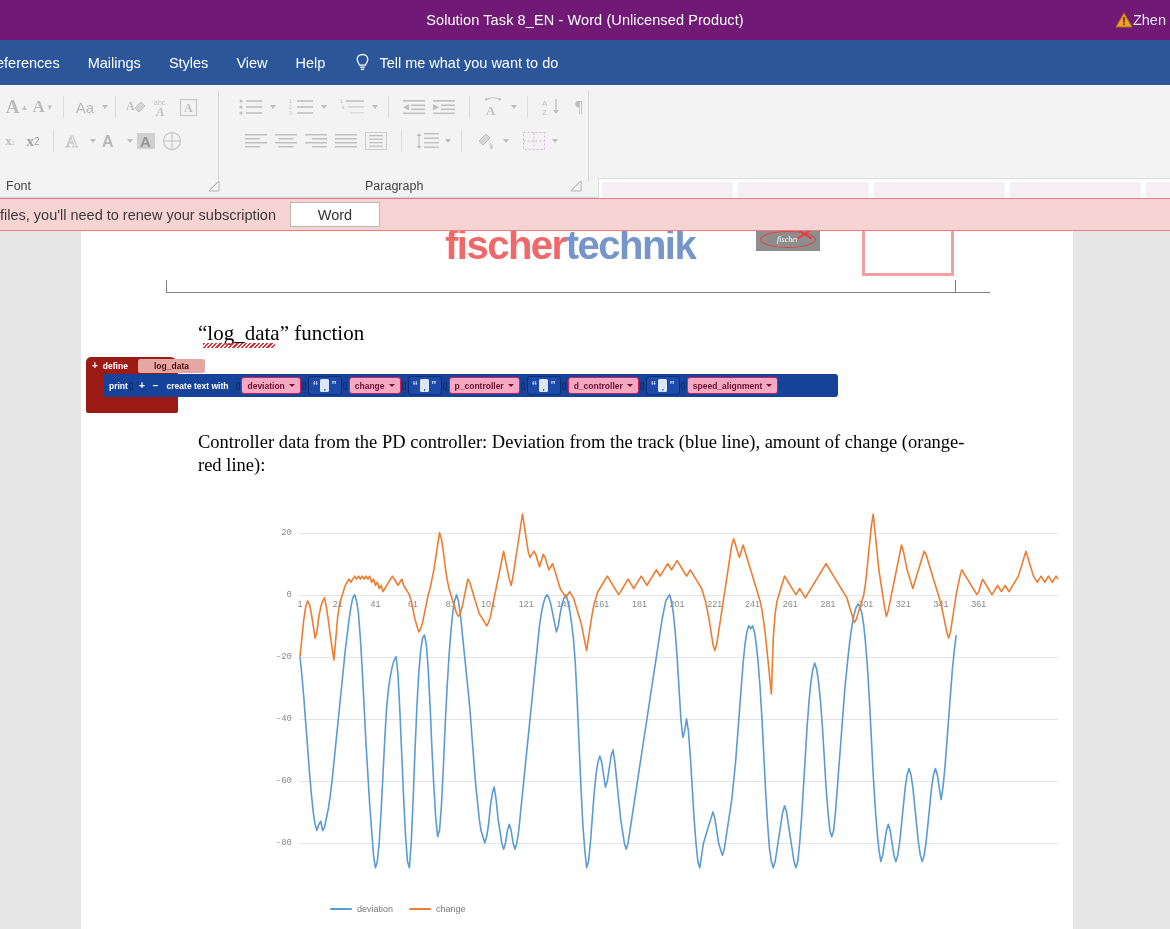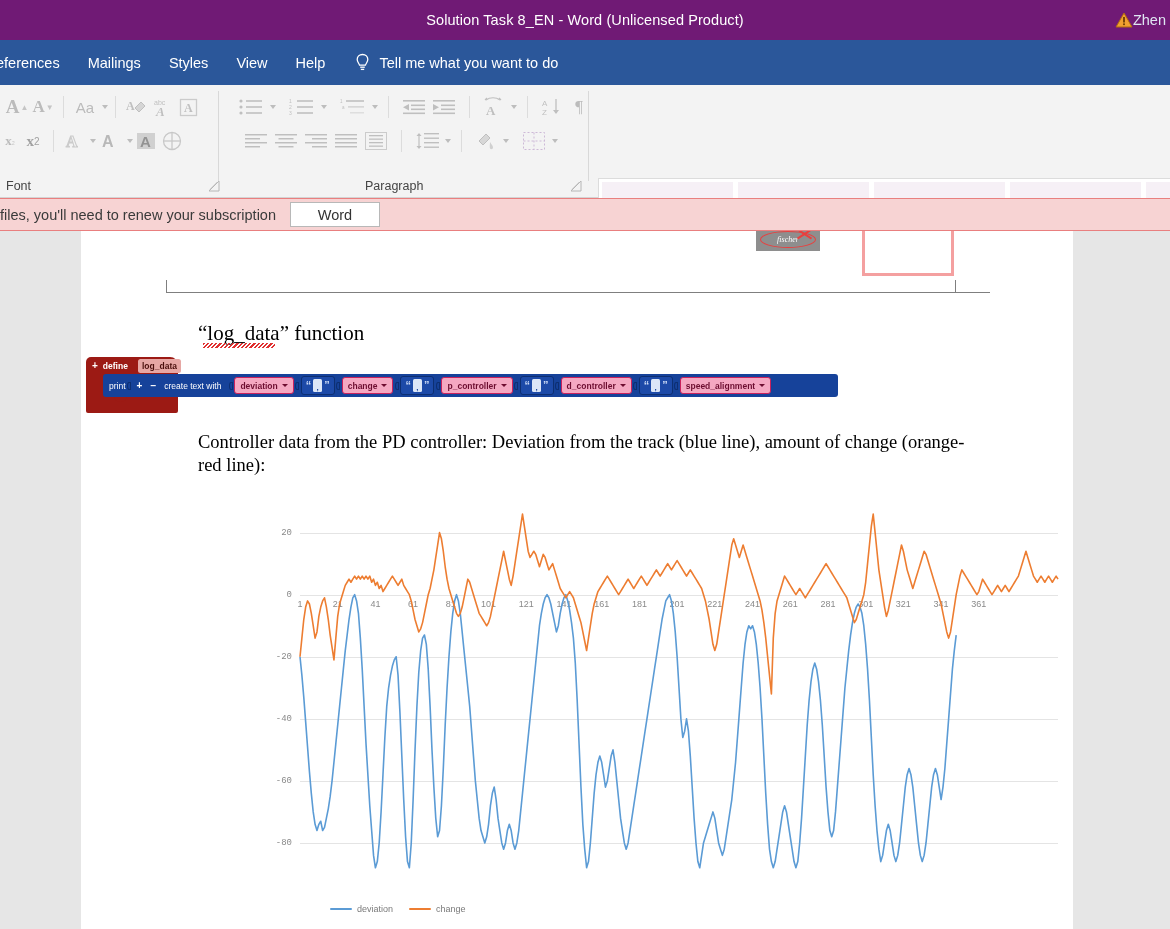--- a/index.html
+++ b/index.html
@@ -197,34 +197,34 @@
   }
   .bk-define-top {
     position: absolute; left: 0; top: 0; width: 92px; height: 17px;
     display: flex; align-items: center; gap: 5px; padding-left: 6px;
   }
   .bk-plus { color: #ffffff; font-size: 10px; font-weight: bold; line-height: 1; }
   .bk-define-lbl { color: #ffffff; font-size: 8.5px; font-weight: bold; text-align: center; }
   .bk-name-field {
     position: absolute; left: 52px; top: 1.5px; height: 14px;
     background: #e6a7a4; border-radius: 2.5px;
-    padding: 0 4px; display: flex; align-items: center;
+    padding: 0 16px; display: flex; align-items: center;
     color: #4a0f0c; font-size: 8.5px; font-weight: bold;
     font-family: "Liberation Sans", sans-serif; white-space: nowrap;
   }
   .bk-notch {
     position: absolute; left: 28px; top: 39px; width: 13px; height: 6px;
     background: #9c1a14; border-radius: 0 0 6px 6px;
   }
   .bk-print-row {
     position: absolute; left: 17px; top: 17px; width: 735px; height: 23px;
     background: #16429a; border-radius: 3px;
     display: flex; align-items: center; padding-left: 6px;
   }
-  .bk-word { color: #ffffff; font-size: 8.5px; font-weight: normal; white-space: nowrap; }
+  .bk-word { color: #ffffff; font-size: 8.5px; font-weight: bold; white-space: nowrap; }
   .bk-plusminus { color: #ffffff; font-size: 10px; font-weight: bold; margin: 0 4px; }
   .bk-conn {
     width: 4px; height: 8px; background: #16429a;
     border: 1.3px solid #0d2f72; border-radius: 50% 0 0 50%;
     margin: 0 1.5px; flex: 0 0 auto;
   }
   .bk-var {
     background: #f5a8c2; border: 1.5px solid #c9215c; border-radius: 3px;
     height: 17px; padding: 0 5px; display: flex; align-items: center; gap: 4px;
     color: #6d0d30; font-size: 8.5px; font-weight: bold;
@@ -585,20 +585,23 @@
 
 <div class="notifbar">
   <span class="notif-text">files, you'll need to renew your subscription</span>
   <button class="renew-btn">Word</button>
 </div>
 
 <div class="workspace">
   <div class="page">
 
     <div class="doc-header">
+      <div class="ft-logo">
+        <span class="fi">fischer</span><span class="te">technik</span>
+      </div>
       <div class="ft-fish">
         <div class="oval">
           <span class="oval-txt">fischer</span>
           <span class="x1"></span>
             <span class="x2"></span>
         </div>
       </div>
       <div class="hdr-cell-red"></div>
       <div class="hdr-rule"></div>
       <div class="hdr-rule-l"></div>

